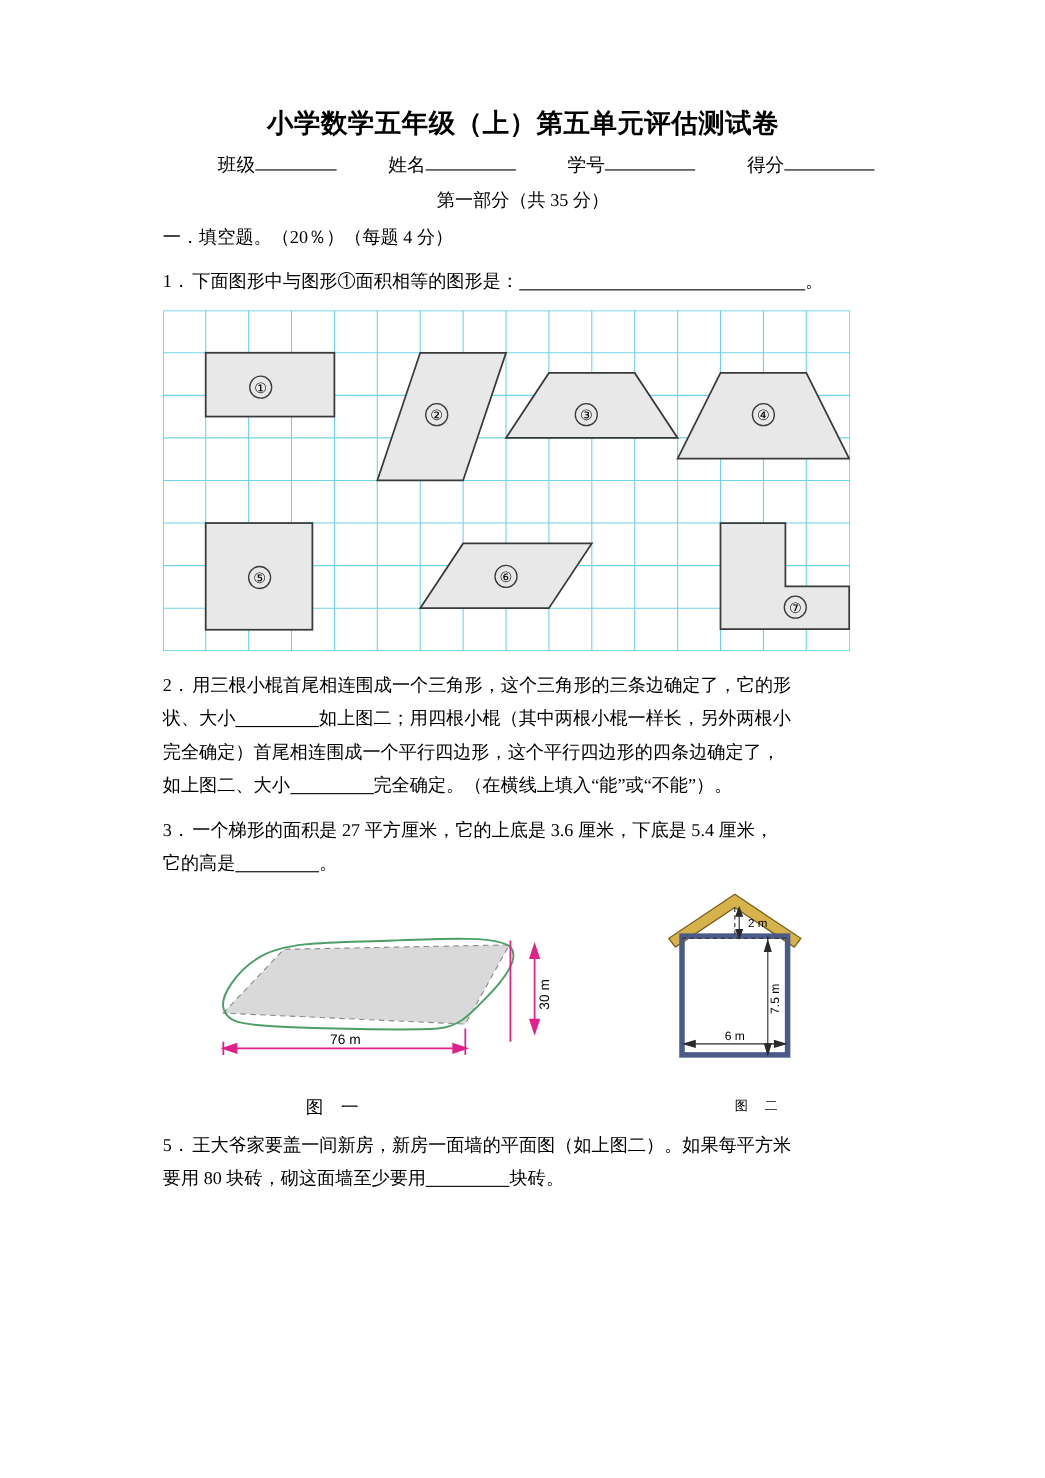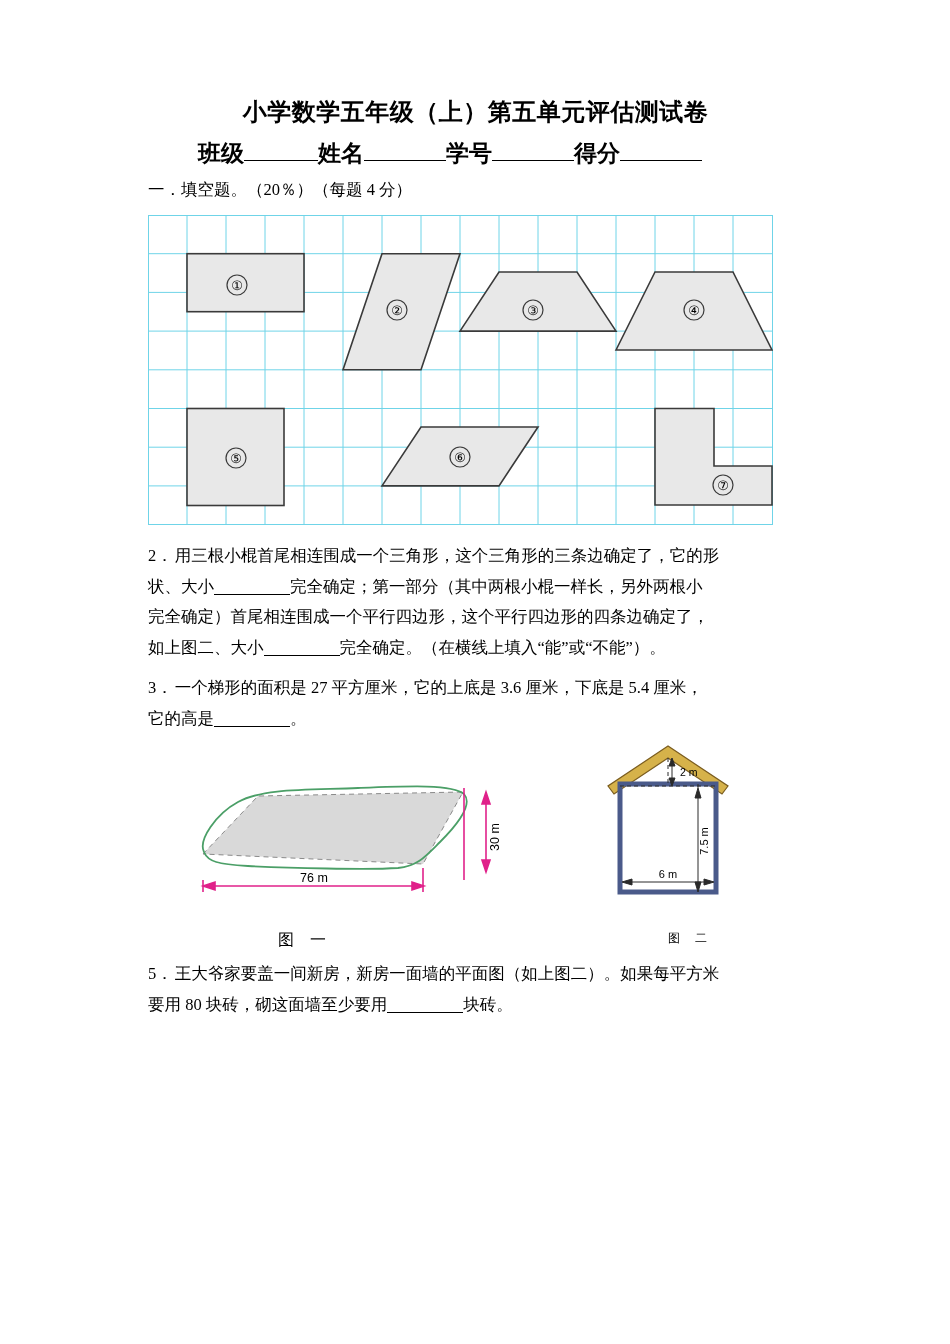--- a/index.html
+++ b/index.html
@@ -31,24 +31,24 @@
   .doc-title {
     text-align: center;
     font-size: 24px;
     font-weight: bold;
     letter-spacing: 0.5px;
     margin: 0 0 10px 0;
     font-family: "Liberation Serif", serif;
   }
   .id-line {
     display: flex;
-    justify-content: flex-start;
+    justify-content: space-between;
     align-items: baseline;
-    font-size: 23px;
-    font-weight: bold;
+    font-size: 17px;
+    font-weight: normal;
     padding: 0 8px 0 50px;
     margin-bottom: 10px;
   }
   .id-item { white-space: nowrap; }
   .blank-u {
     display: inline-block;
     border-bottom: 1.3px solid #000;
     height: 15px;
   }
   .b70 { width: 74px; }
@@ -98,23 +98,27 @@
 
     <div class="doc-title">小学数学五年级（上）第五单元评估测试卷</div>
 
     <div class="id-line">
       <span class="id-item"><span>班级</span><span class="blank-u b70"></span></span>
       <span class="id-item"><span>姓名</span><span class="blank-u b80"></span></span>
       <span class="id-item"><span>学号</span><span class="blank-u b80"></span></span>
       <span class="id-item"><span>得分</span><span class="blank-u b80"></span></span>
     </div>
 
+    <div class="section-head">第一部分（共 35 分）</div>
 
     <div class="q-head">一．填空题。（20％）（每题 4 分）</div>
 
+    <div class="q">
+      <span class="num">1．</span><span>下面图形中与图形①面积相等的图形是：</span><span class="inline-blank ib-long"></span><span>。</span>
+    </div>
 
     <div class="grid-figure">
       <svg width="625" height="310" viewBox="0 0 625 310">
         <rect x="0.5" y="0.5" width="624" height="309" fill="#ffffff" stroke="#6fd4e8" stroke-width="1"></rect>
         <g stroke="#6fd4e8" stroke-width="1" fill="none">
           <line x1="39" y1="0" x2="39" y2="310"></line>
             <line x1="78" y1="0" x2="78" y2="310"></line>
           <line x1="117" y1="0" x2="117" y2="310"></line>
             <line x1="156" y1="0" x2="156" y2="310"></line>
           <line x1="195" y1="0" x2="195" y2="310"></line>
@@ -161,21 +165,21 @@
           <text x="546" y="100">④</text>
           <text x="88" y="248">⑤</text>
           <text x="312" y="247">⑥</text>
           <text x="575" y="275">⑦</text>
         </g>
       </svg>
     </div>
 
     <div class="q">
       <span class="num">2．</span><span>用三根小棍首尾相连围成一个三角形，这个三角形的三条边确定了，它的形</span><br>
-      <span>状、大小</span><span class="inline-blank ib-med"></span><span>完全确定；第一部分（其中两根小棍一样长，另外两根小</span><br>
+      <span>状、大小</span><span class="inline-blank ib-med"></span><span>如上图二；用四根小棍（其中两根小棍一样长，另外两根小</span><br>
       <span>完全确定）首尾相连围成一个平行四边形，这个平行四边形的四条边确定了，</span><br>
       <span>如上图二、大小</span><span class="inline-blank ib-med"></span><span>完全确定。（在横线上填入“能”或“不能”）。</span>
     </div>
 
     <div class="q">
       <span class="num">3．</span><span>一个梯形的面积是 27 平方厘米，它的上底是 3.6 厘米，下底是 5.4 厘米，</span><br>
       <span>它的高是</span><span class="inline-blank ib-med"></span><span>。</span>
     </div>
 
 

